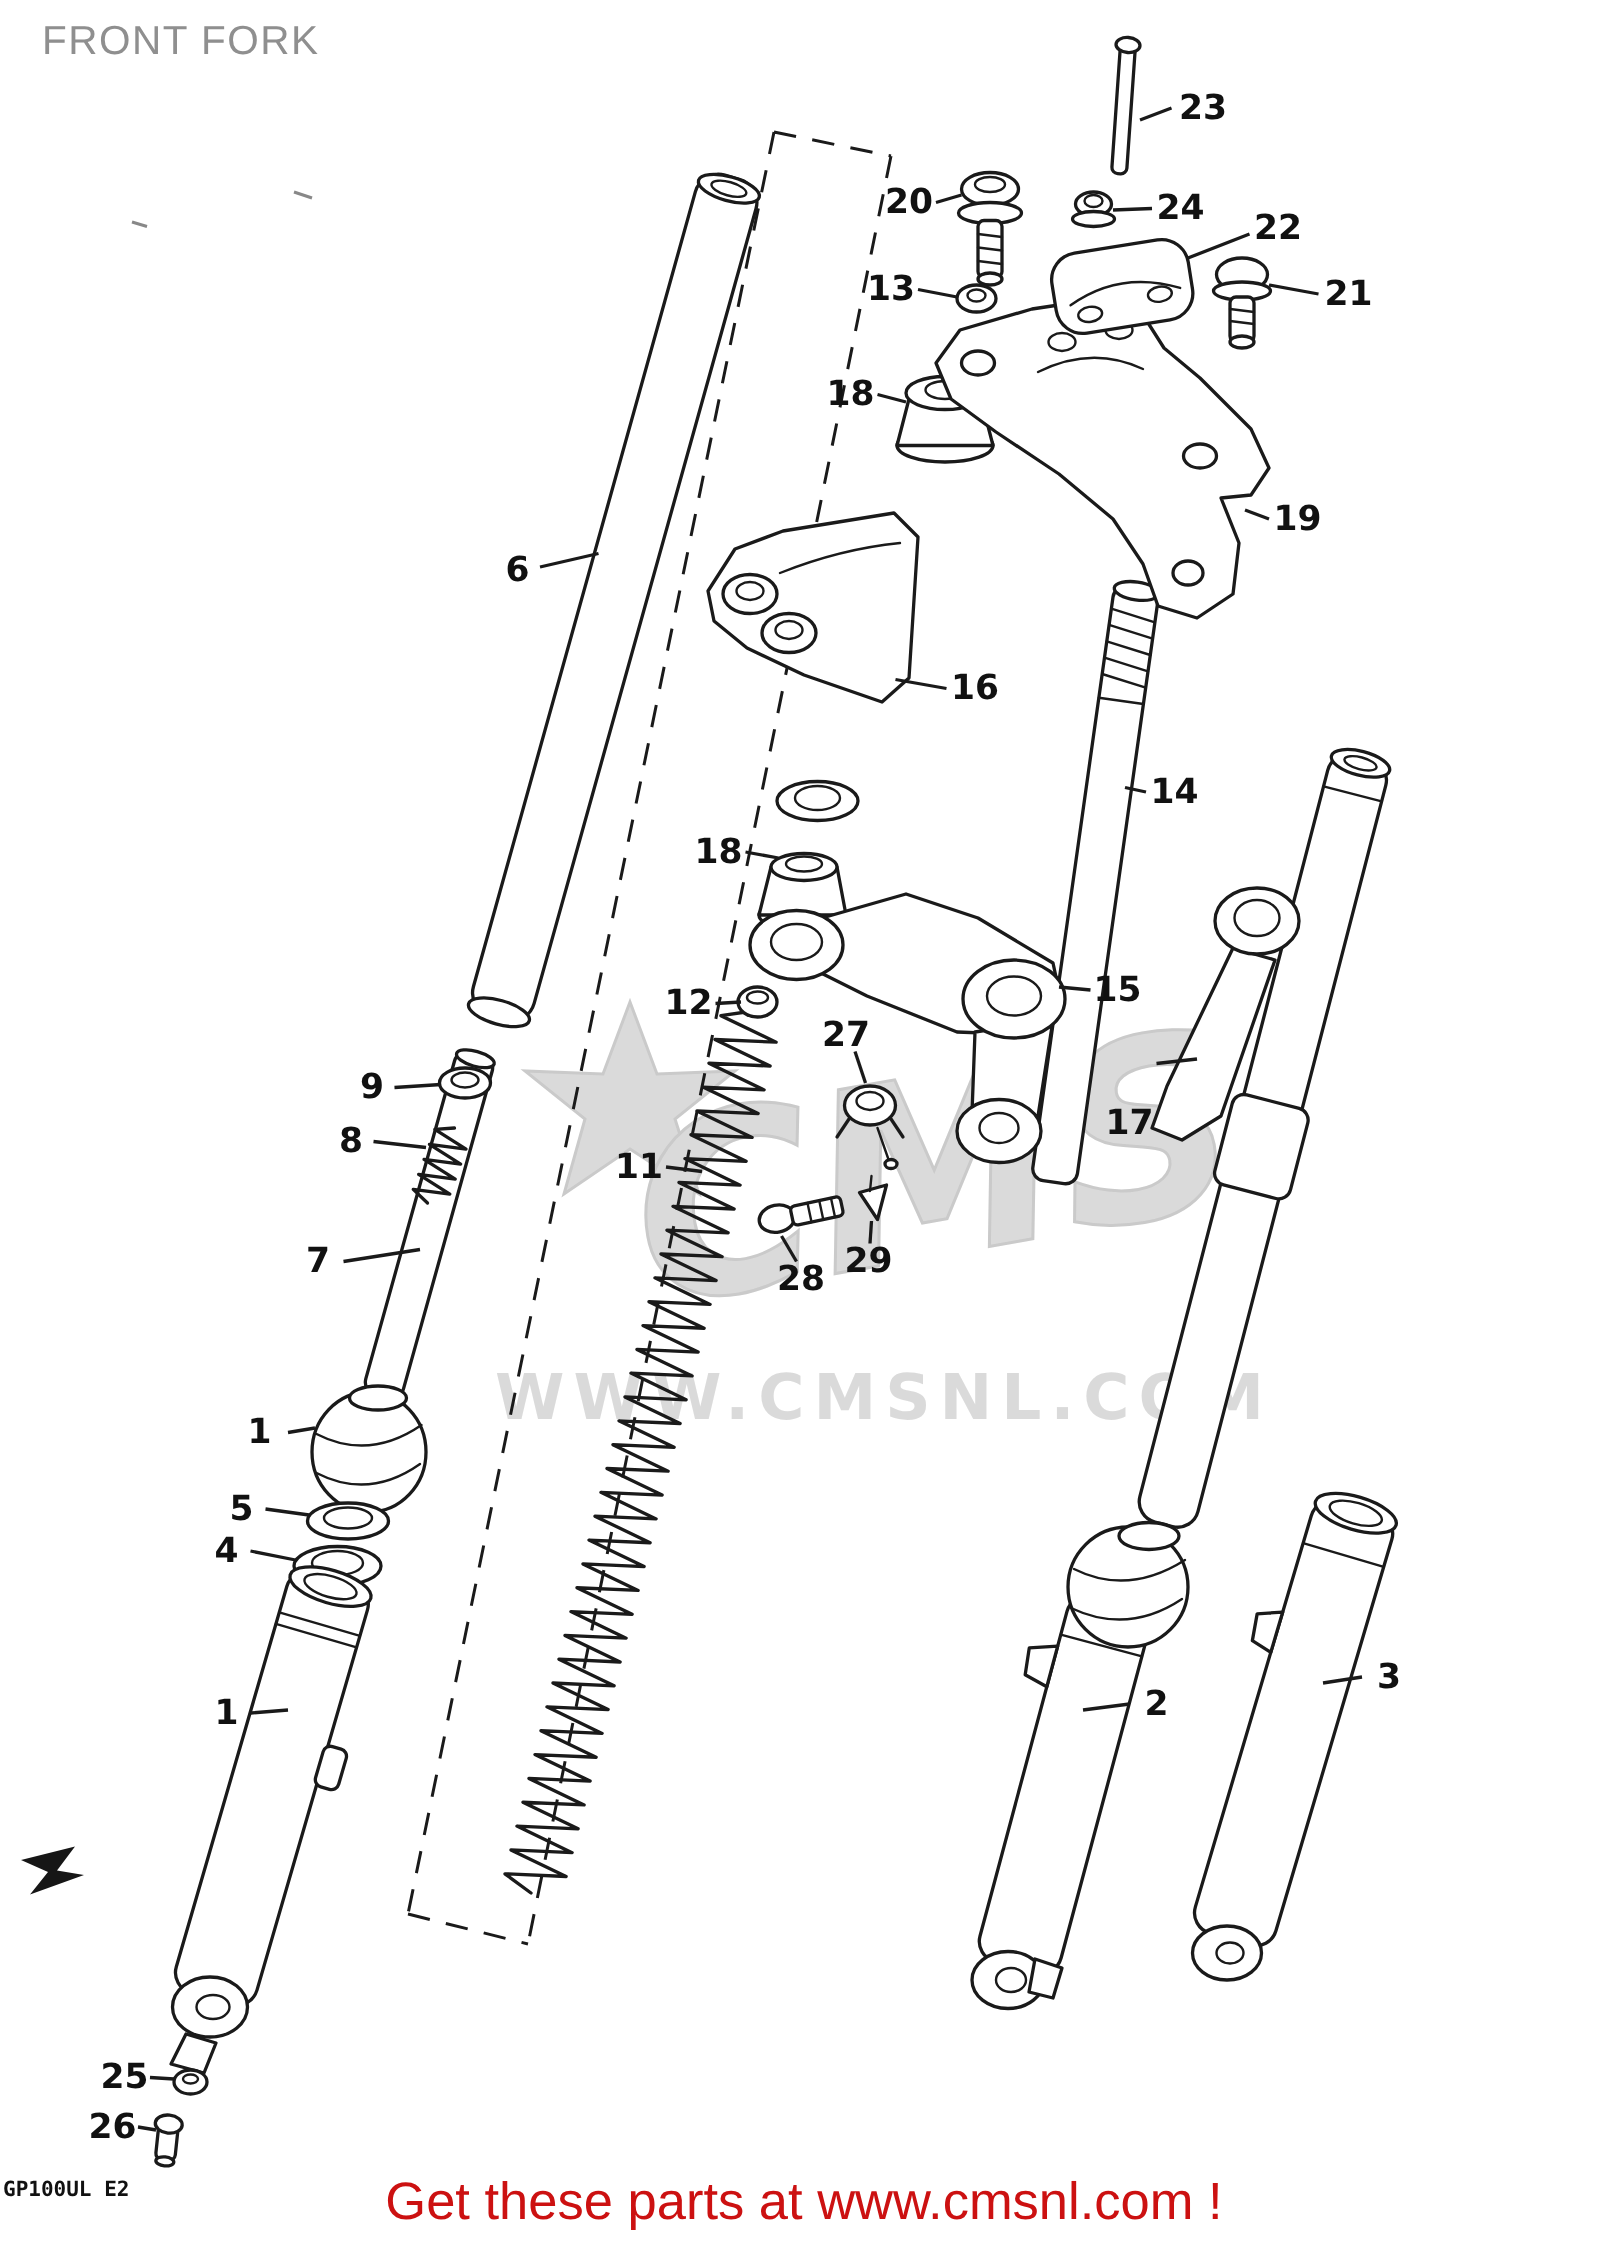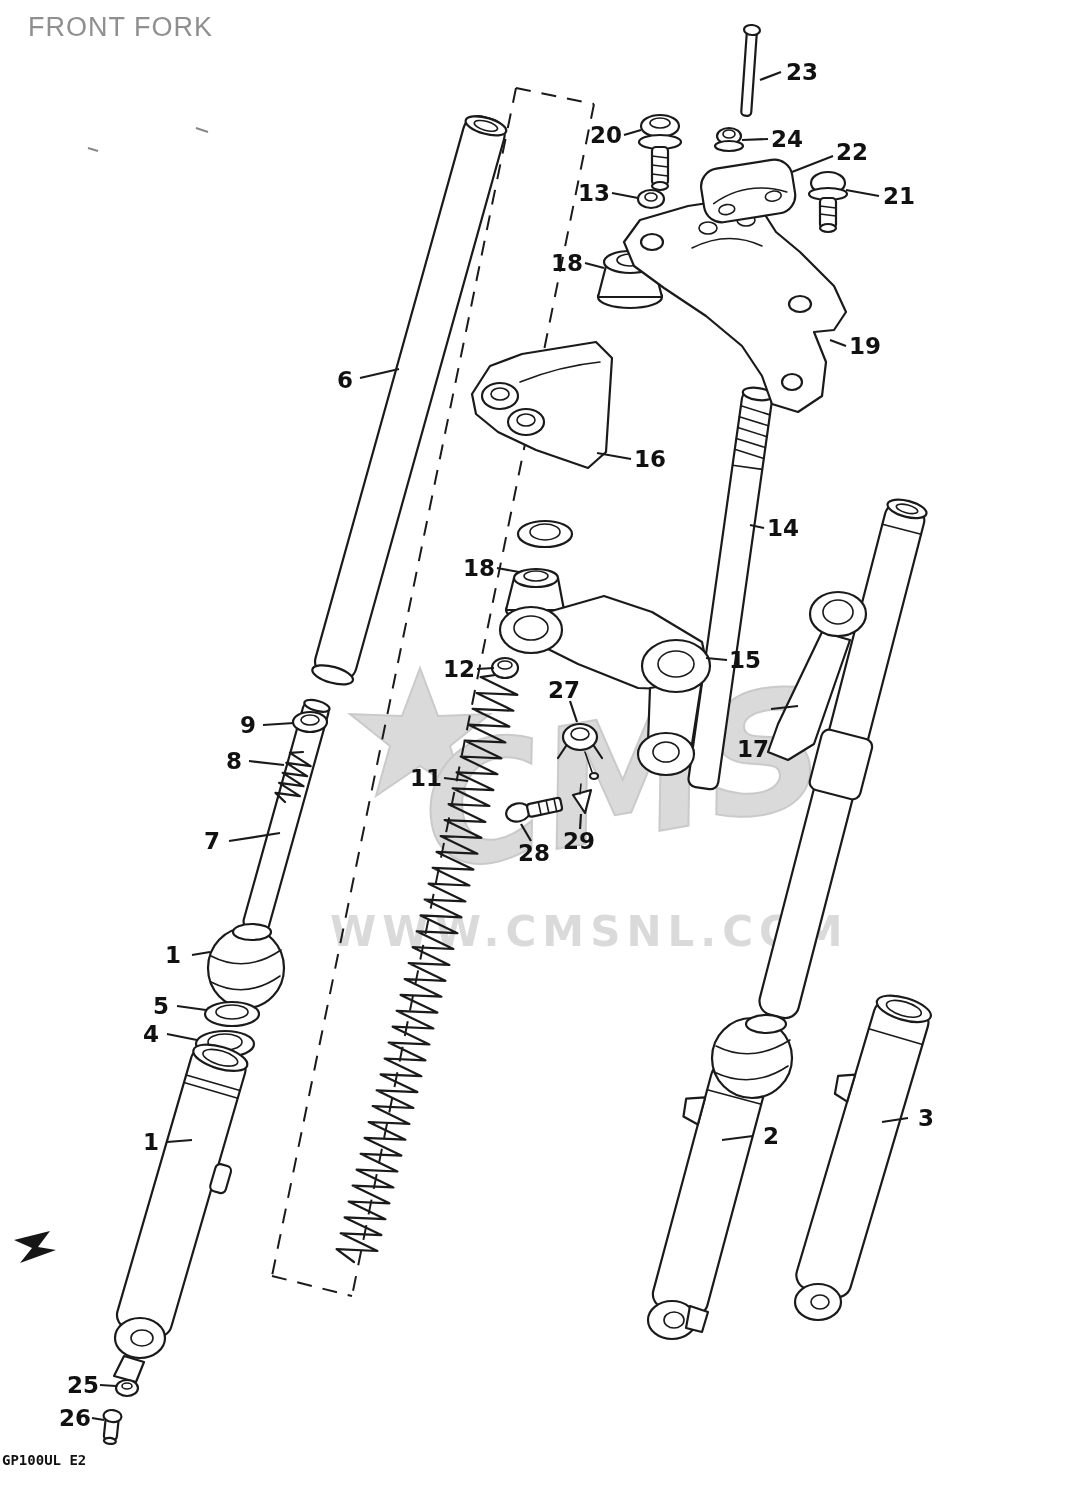--- a/index.html
+++ b/index.html
@@ -320,13 +320,14 @@
       <div class="part-label" style="left: 161px; top: 1006px;">5</div>
       <div class="part-label" style="left: 151px; top: 1034px;">4</div>
       <div class="part-label" style="left: 151px; top: 1142px;">1</div>
       <div class="part-label" style="left: 771px; top: 1136px;">2</div>
       <div class="part-label" style="left: 926px; top: 1118px;">3</div>
       <div class="part-label" style="left: 83px; top: 1385px;">25</div>
       <div class="part-label" style="left: 75px; top: 1418px;">26</div>
     </div>
 
   <div class="model-code">GP100UL E2</div>
+  <div class="footer-link" style="color: rgb(204, 17, 17);">Get these parts at www.cmsnl.com !</div>
 </div>
 
 </body></html>

